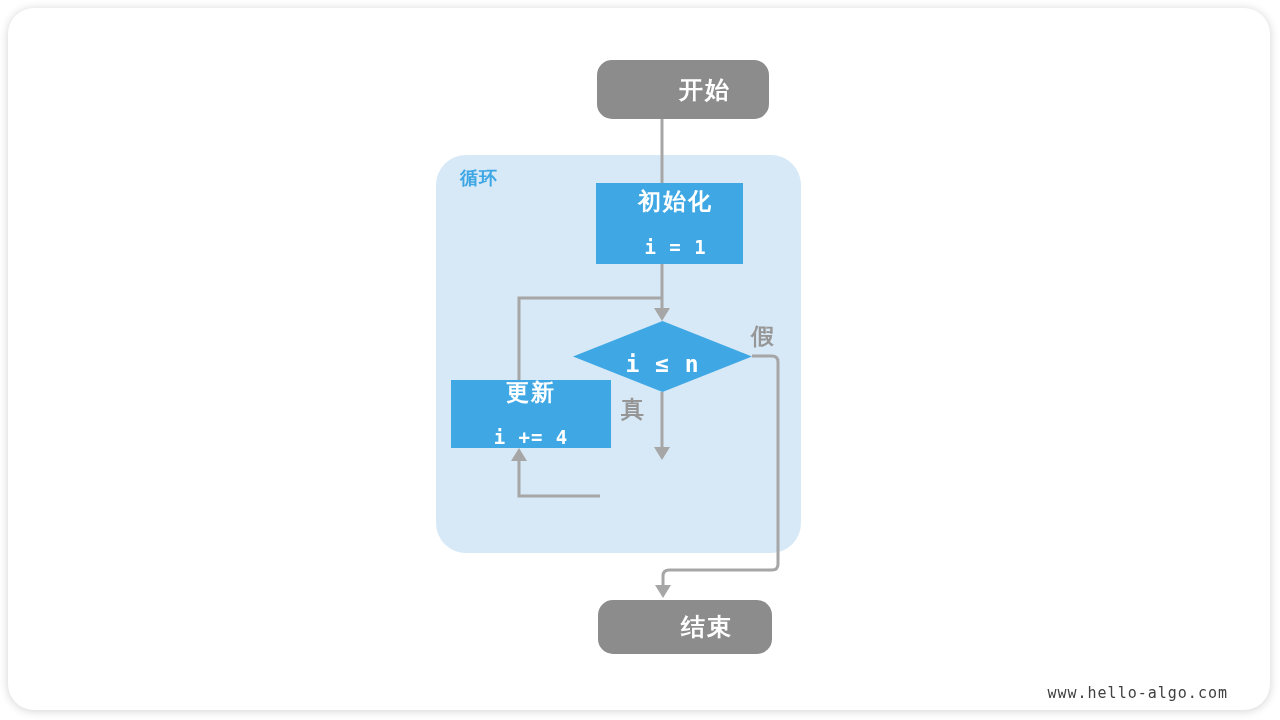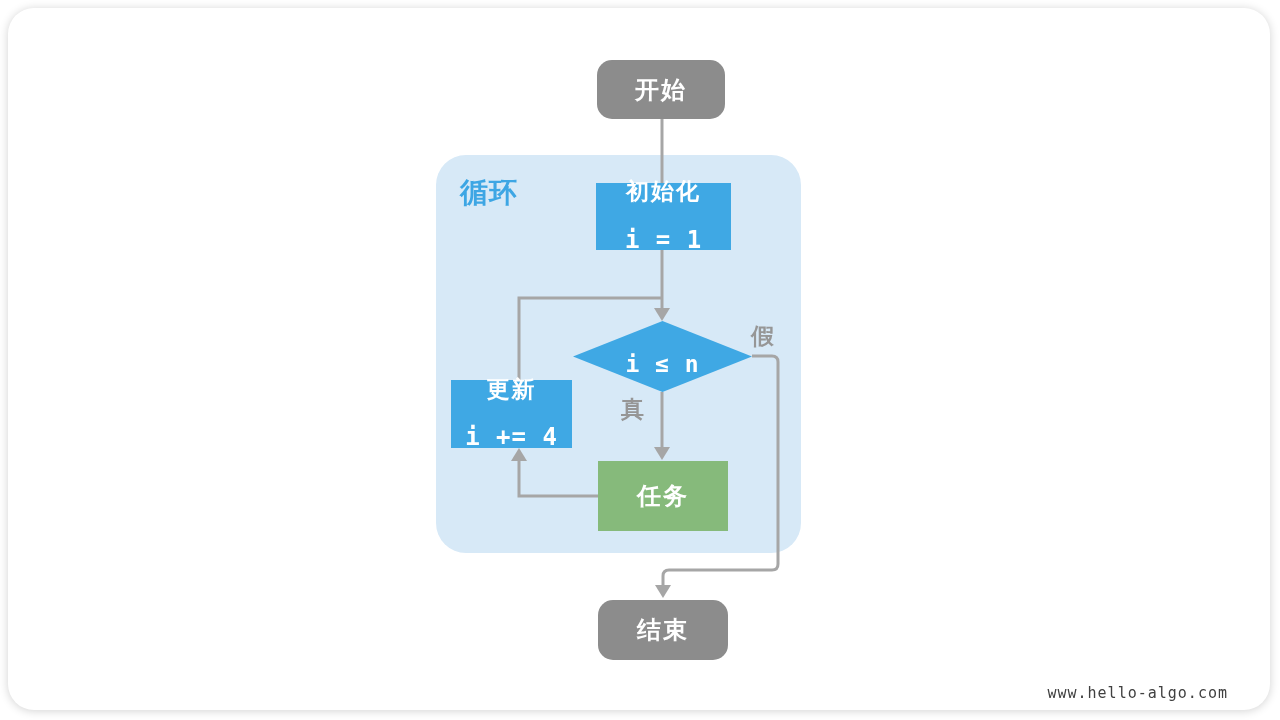--- a/index.html
+++ b/index.html
@@ -26,22 +26,22 @@
   .loop-container {
     position: absolute;
     left: 428px; top: 147px;
     width: 365px; height: 398px;
     background: #D7E9F7;
     border-radius: 30px;
     z-index: 1;
   }
   .loop-label {
     position: absolute;
-    left: 452px; top: 166px;
-    font-size: 28px;
+    left: 452px; top: 158px;
+    font-size: 18px;
     font-weight: bold;
     color: #3DA6E4;
     z-index: 4;
     letter-spacing: 1px;
     text-align: right;
   }
   svg.connectors {
     position: absolute;
     left: 0; top: 0;
     width: 1280px; height: 720px;
@@ -59,29 +59,30 @@
     text-align: center;
   }
   .node .cjk {
     font-size: 24px;
     font-weight: bold;
     letter-spacing: 2px;
     line-height: 1.15;
   }
   .node .code {
     font-family: "DejaVu Sans Mono", "Liberation Mono", monospace;
-    font-size: 24px;
+    font-size: 19px;
     font-weight: bold;
     letter-spacing: 1px;
     line-height: 1.2;
     margin-top: 21px;
   }
   .terminal {
     background: #8C8C8C;
     border-radius: 15px;
+    padding-left: 44px;
   }
   .process { background: #3FA8E4; }
   .task    { background: #86BA7B; }
   .decision {
     background: #3FA8E4;
     clip-path: polygon(50% 0, 100% 50%, 50% 100%, 0 50%);
   }
   .decision .code { margin-top: 16px; font-size: 23px; }
   .edge-label {
     position: absolute;
@@ -125,39 +126,36 @@
       <polygon points="503,453 519,453 511,440" fill="#A6A6A6"></polygon>
 
       <path d="M744 348 H764 Q770 348 770 354 V556 Q770 562 764 562 H661 Q655 562 655 568 V578" stroke="#A6A6A6" stroke-width="3"></path>
       <polygon points="647,577 663,577 655,590" fill="#A6A6A6"></polygon>
     </svg>
 
     <div class="node terminal" style="left:589px; top:52px; width:128px; height:59px;">
       <span class="cjk">开始</span>
     </div>
 
-    <div class="node process" style="left:588px; top:175px; width:135px; height:67px;">
+    <div class="node process" style="left:588px; top:175px; width:135px; height:81px;padding-left:12px;">
       <span class="cjk" style="font-size:23px;">初始化</span>
       <span class="code">i = 1</span>
     </div>
 
     <div class="node decision" style="left:565px; top:313px; width:179px; height:71px;">
       <span class="code">i ≤ n</span>
     </div>
 
-    <div class="node process" style="left:443px; top:372px; width:121px; height:68px;">
+    <div class="node process" style="left:443px; top:372px; width:160px; height:68px;">
       <span class="cjk" style="font-size:23px;">更新</span>
       <span class="code">i += 4</span>
     </div>
 
-    <div class="node task" style="left:590px; top:453px; width:130px; height:70px;">
-      <span class="cjk">任务</span>
-    </div>
 
-    <div class="node terminal" style="left:590px; top:592px; width:130px; height:60px;">
+    <div class="node terminal" style="left:590px; top:592px; width:130px; height:54px;">
       <span class="cjk">结束</span>
     </div>
 
     <span class="edge-label" style="left:613px; top:386px;">真</span>
     <span class="edge-label" style="left:743px; top:313px;">假</span>
 
     <span class="watermark">www.hello-algo.com</span>
   </div>
 </div>
 

